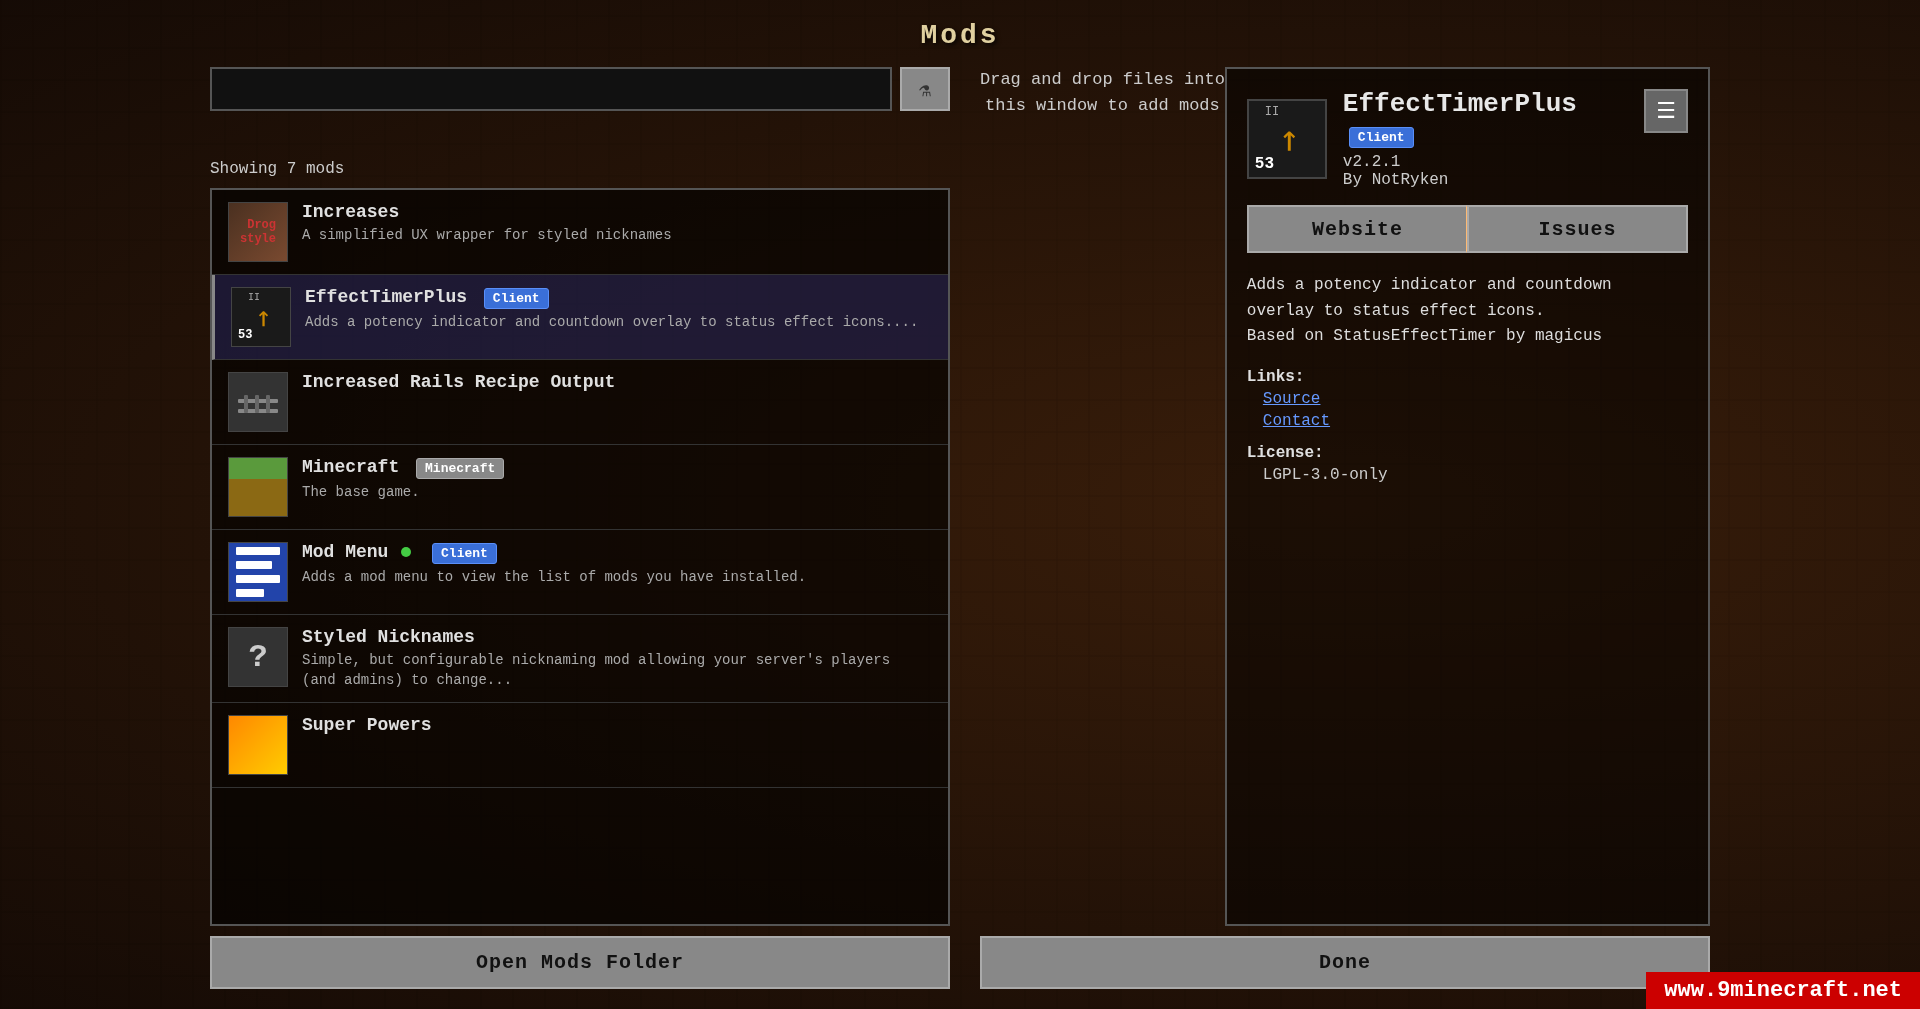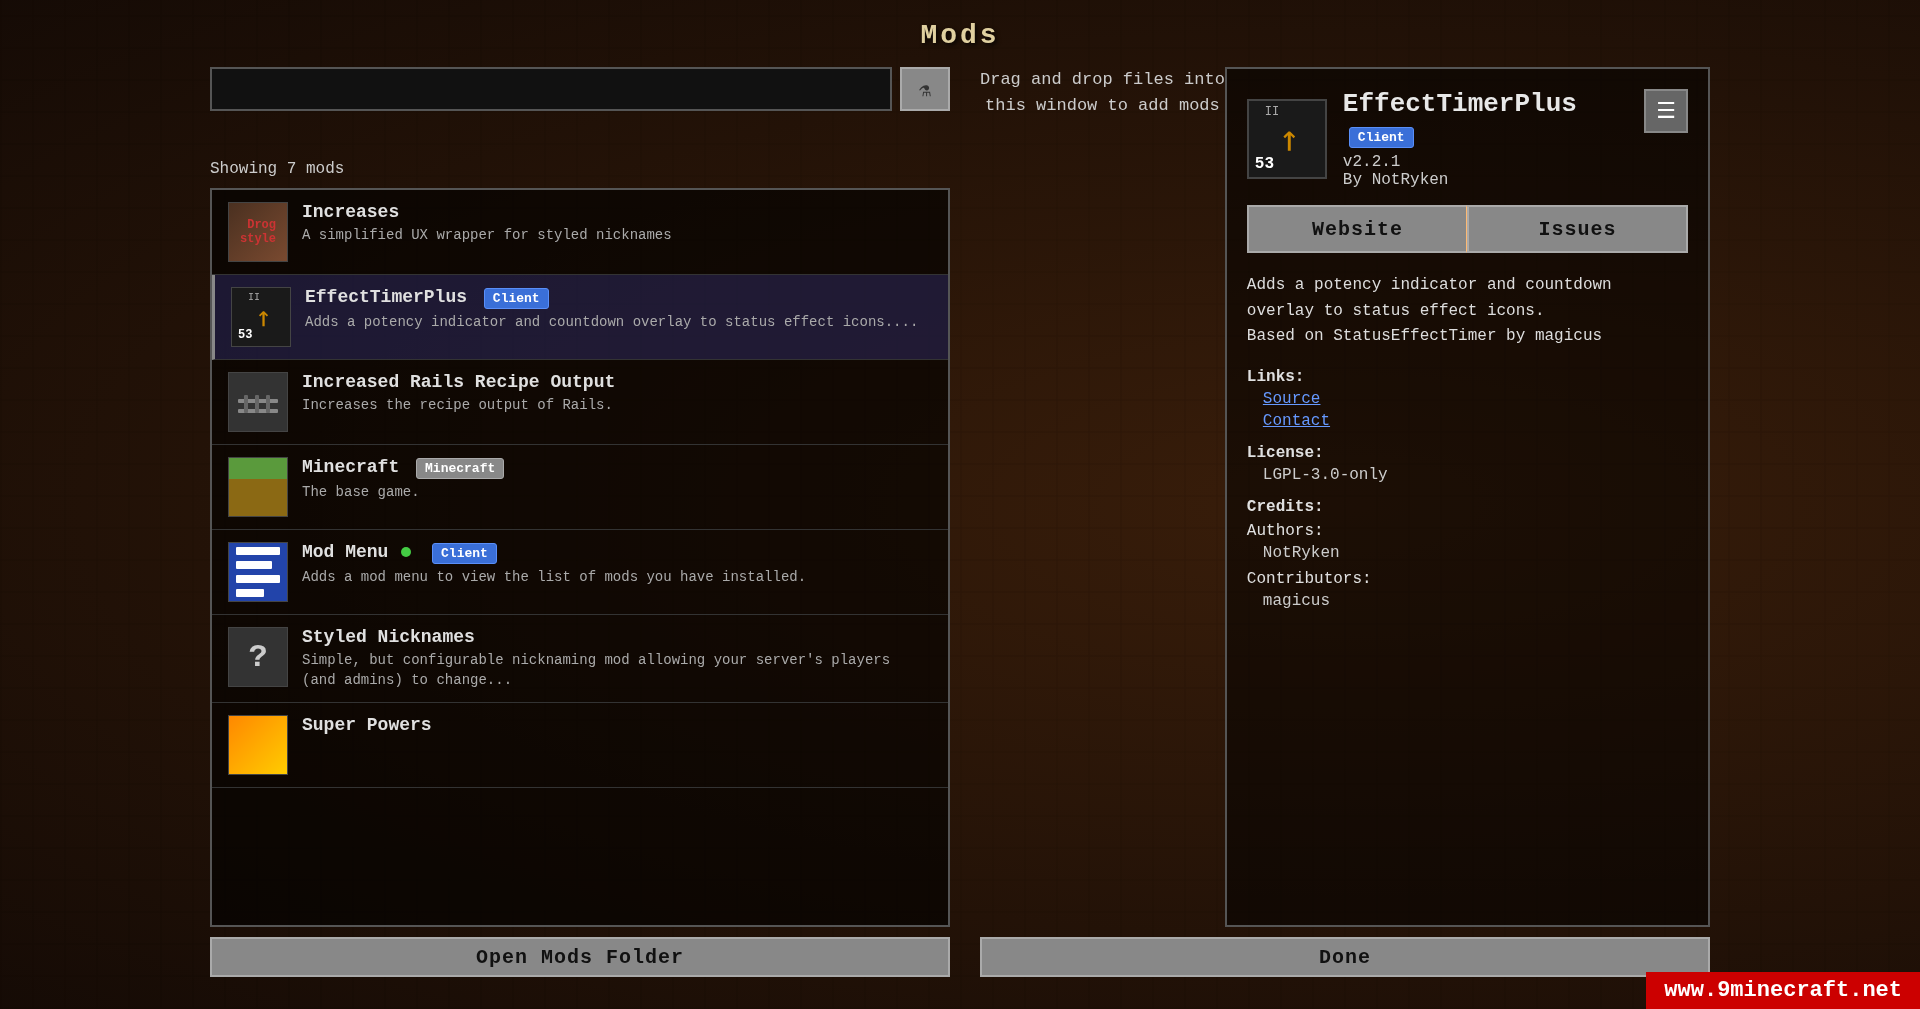--- a/index.html
+++ b/index.html
@@ -377,21 +377,21 @@
       width: 740px;
     }
 
     .bottom-right {
       flex: 1;
       padding-left: 30px;
     }
 
     .bottom-btn {
       width: 100%;
-      height: 40px;
+      height: 53px;
       background: #888;
       border: 2px solid #aaa;
       color: #111;
       font-size: 20px;
       font-family: 'Courier New', monospace;
       font-weight: bold;
       cursor: pointer;
       letter-spacing: 1px;
     }
 
@@ -607,21 +607,20 @@
                 <rect x="6" y="8" width="4" height="18" fill="#666" rx="1"></rect>
                 <rect x="17" y="8" width="4" height="18" fill="#666" rx="1"></rect>
                 <rect x="28" y="8" width="4" height="18" fill="#666" rx="1"></rect>
               </svg>
             </div>
           </div>
           <div class="mod-info">
             <div class="mod-name">
               <span>Increased Rails Recipe Output</span>
             </div>
-            <div class="mod-description">Increases the recipe output of Rails.</div>
           </div>
         </div>
 
         <div class="mod-item">
           <div class="mod-icon mod-icon-minecraft">
             <div class="mc-icon-wrapper">
               <div class="mc-grass-top"></div>
               <div class="mc-dirt"></div>
             </div>
           </div>
@@ -725,27 +724,20 @@
           <span class="detail-section-title">Links:</span>
           <a class="detail-link">Source</a>
           <a class="detail-link">Contact</a>
         </div>
 
         <div class="detail-section">
           <span class="detail-section-title">License:</span>
           <div class="detail-value">LGPL-3.0-only</div>
         </div>
 
-        <div class="detail-section">
-          <span class="detail-section-title">Credits:</span>
-          <div class="detail-value" style="color:#e0e0e0; margin-left:0; margin-top:6px;">Authors:</div>
-          <div class="detail-value">NotRyken</div>
-          <div class="detail-value" style="color:#e0e0e0; margin-left:0; margin-top:8px;">Contributors:</div>
-          <div class="detail-value">magicus</div>
-        </div>
 
       </div>
     </div>
   </div>
 
   <div class="bottom-buttons">
     <div class="bottom-left">
       <button class="bottom-btn">Open Mods Folder</button>
     </div>
     <div class="bottom-right">

